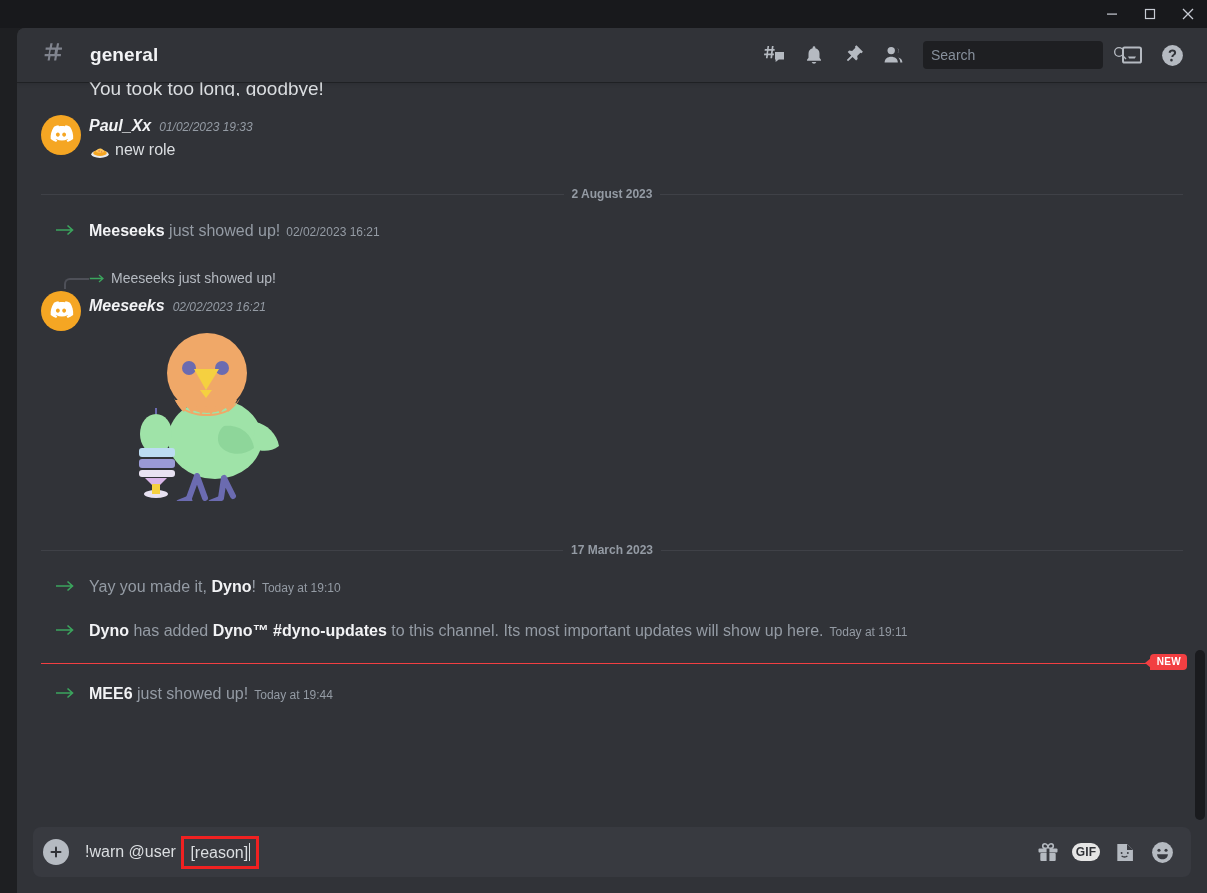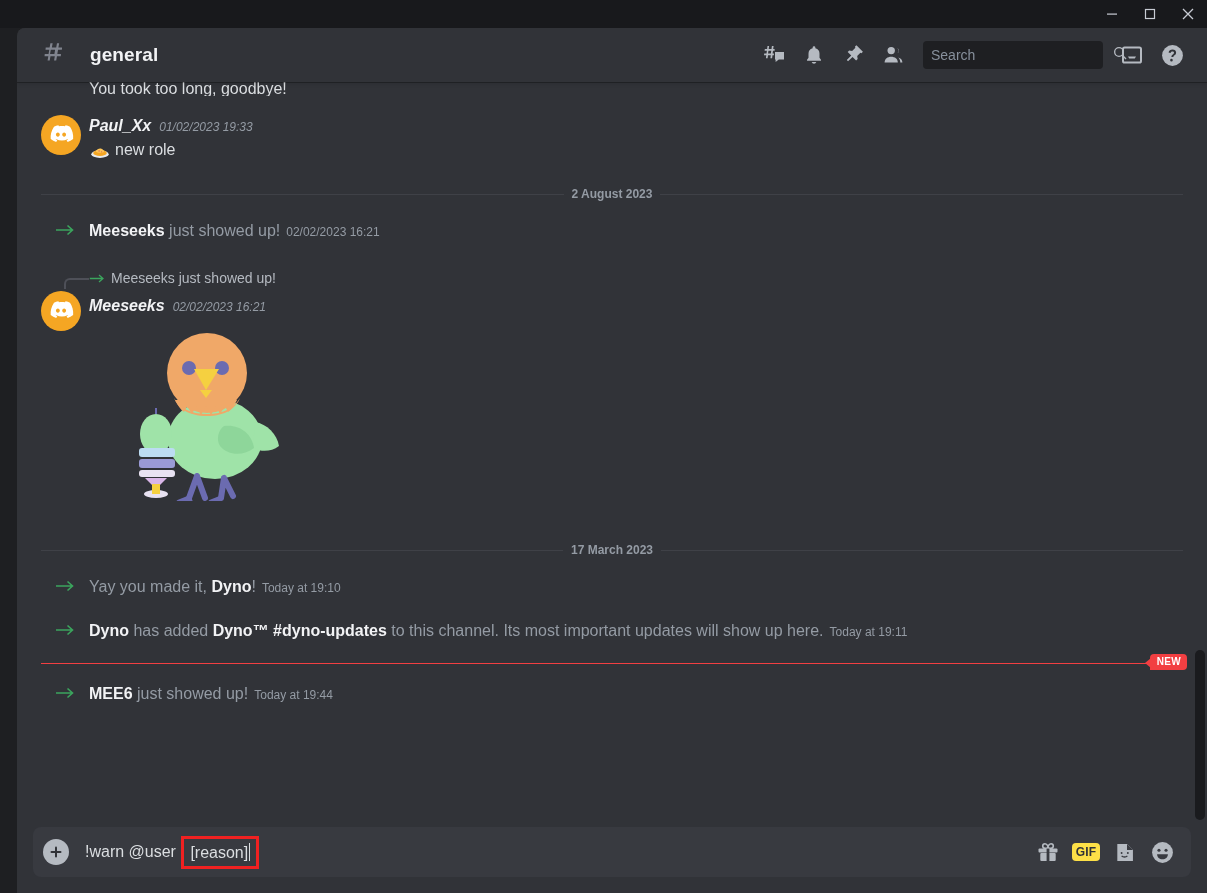--- a/index.html
+++ b/index.html
@@ -72,21 +72,21 @@
   
   .msgs-wrap {
     position: relative;
     height: 756px;
     overflow: hidden;
     background: #313338;
   }
   .msgs { position: relative; padding-bottom: 8px; }
 
   .cutoff {
-    color: #dbdee1; font-size: 16px;
+    color: #dbdee1; font-size: 19px;
     padding-left: 72px; height: 18px;
     overflow: hidden; line-height: 22px;
     margin-top: -4px;
   }
 
   
   .msg {
     position: relative;
     padding: 2px 48px 2px 72px;
     margin-top: 17px;
@@ -232,23 +232,23 @@
     width: 1px; height: 18px; background: #dbdee1;
     vertical-align: -3px; margin-left: 1px;
   }
   .comp-icons { display: flex; align-items: center; flex: 0 0 auto; }
   .comp-icon {
     width: 30px; height: 30px;
     display: flex; align-items: center; justify-content: center;
     color: #b5bac1; margin-left: 8px; cursor: pointer;
   }
   .gif-badge {
-    background: #fde047; color: #313338;
+    background: #e5e5e5; color: #313338;
     font-size: 12px; font-weight: bold;
-    border-radius: 4px; padding: 2px 4px;
+    border-radius: 9px; padding: 2px 4px;
     letter-spacing: .2px;
   }
 </style>
 </head>
 <body>
 
 <div class="titlebar">
   <div class="winbtn">
     <svg width="12" height="12" viewBox="0 0 12 12">
         <rect x="1" y="5.5" width="10" height="1.2" fill="currentColor"></rect>

